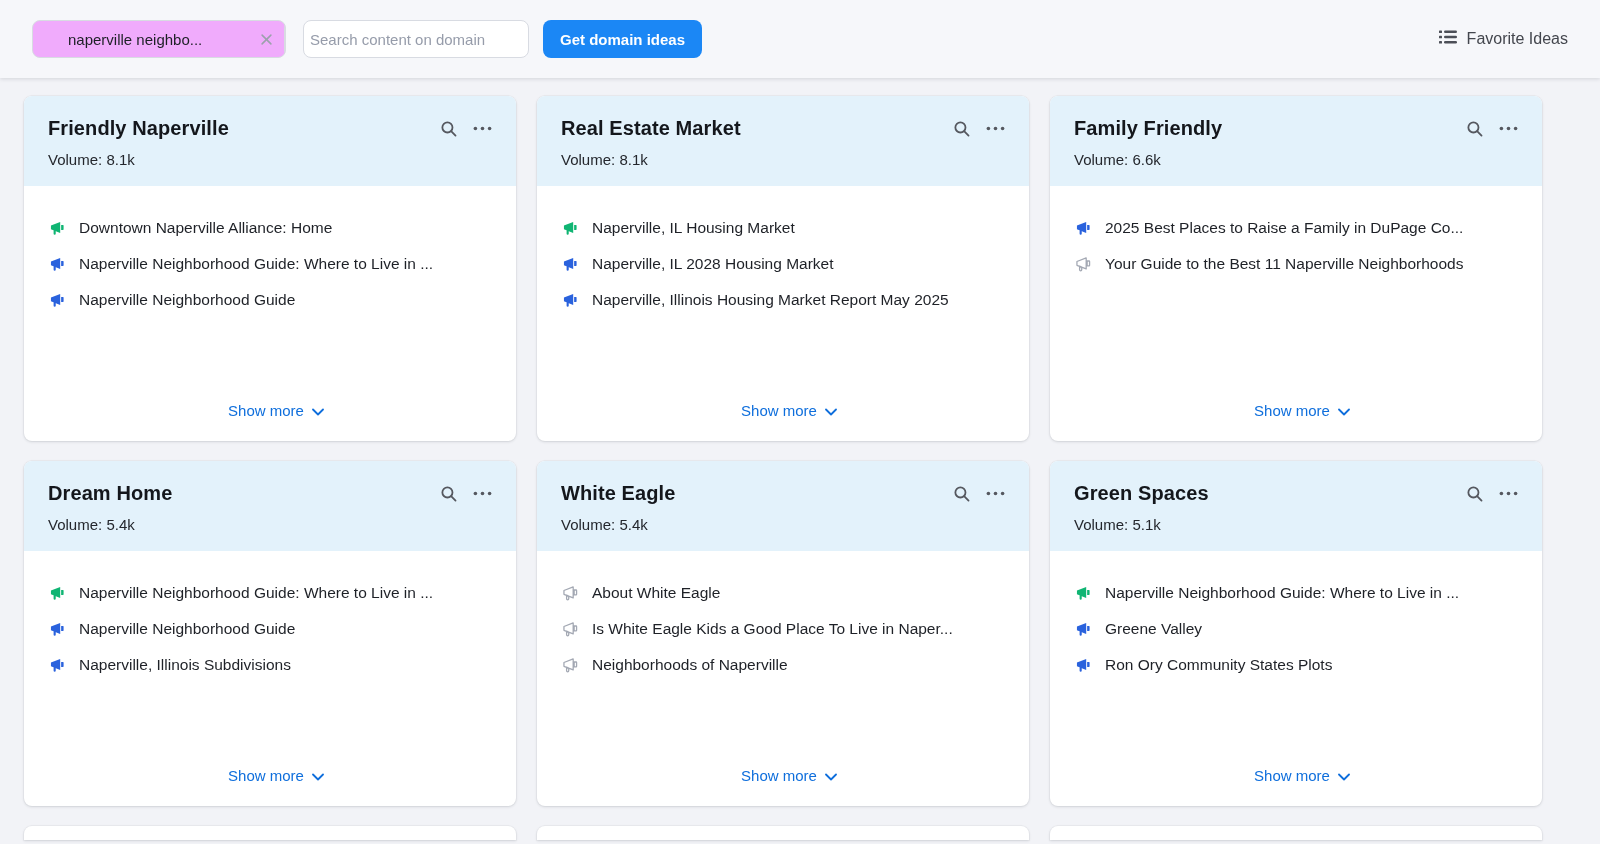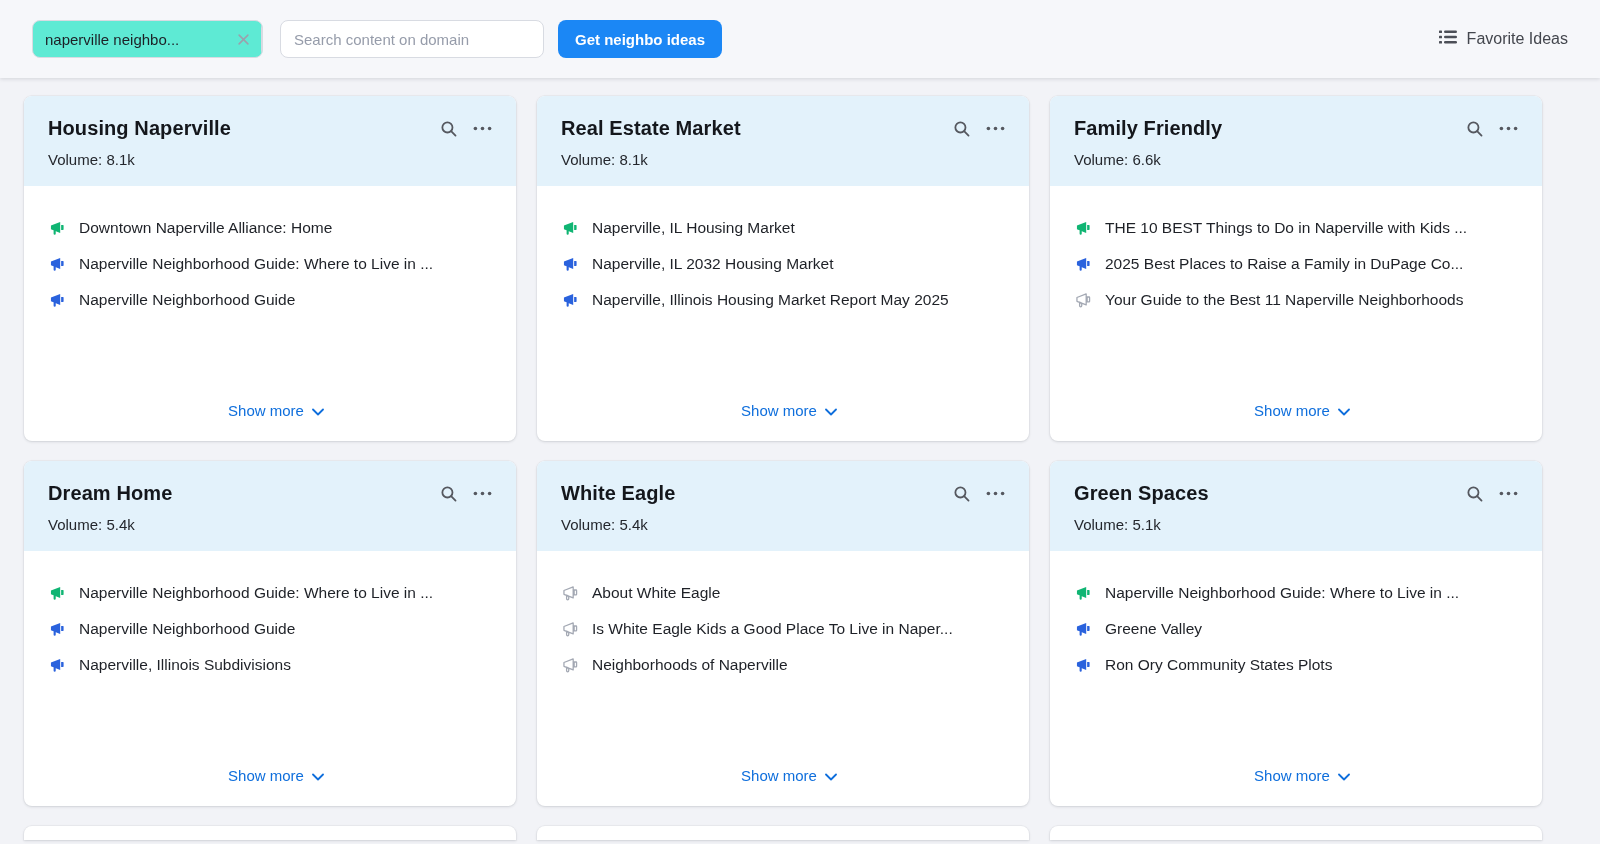--- a/index.html
+++ b/index.html
@@ -14,41 +14,41 @@
   
   .topbar {
     height:78px; background:#f6f7fa;
     display:flex; align-items:center;
     padding:0 32px;
     box-shadow:0 1px 4px rgba(24,30,42,.14);
     position:relative; z-index:2;
   }
   .search-group {
     display:flex; align-items:stretch;
-    background:#5eead4; border:1px solid #d8dbe2; border-radius:8px;
-    height:38px; overflow:hidden;
+    background:#f0abfc; border:1px solid #d8dbe2; border-radius:8px;
+    height:38px; overflow:hidden;padding-left:23px;
   }
   .query-seg {
     display:flex; align-items:center; gap:10px;
     width:228px; padding:0 12px;
   }
   .query-text {
     font-size:15px; color:#1d2026; white-space:nowrap; overflow:hidden; flex:1;
   }
   .clear-btn { display:flex; align-items:center; cursor:pointer; }
   .vdivider { width:1px; background:#d8dbe2; }
   .country-seg {
     display:flex; align-items:center; justify-content:space-between;
     width:248px; padding:0 14px; cursor:pointer;
   }
   .country-text { font-size:15px; color:#1d2026; }
   .domain-input {
-    margin-left:17px; width:264px; height:38px;
+    margin-left:17px; width:226px; height:38px;
     border:1px solid #d8dbe2; border-radius:8px; background:#fff;
-    font-size:15px; color:#1d2026; padding:0 13px;
+    font-size:15px; color:#1d2026; padding:0 6px;
     font-family:"Liberation Sans", sans-serif;
   }
   .domain-input::placeholder { color:#969caa; }
   .submit-btn {
     margin-left:14px; height:38px; padding:0 17px;
     background:#1b87f5; color:#fff; border:none; border-radius:8px;
     font-size:15px; font-weight:700; cursor:pointer;
     font-family:"Liberation Sans", sans-serif;
   }
   .favorites {
@@ -115,40 +115,40 @@
       <span class="query-text">naperville neighbo...</span>
       <span class="clear-btn">
           <svg width="11" height="11" viewBox="0 0 10 10">
             <path d="M1 1 L9 9 M9 1 L1 9" stroke="#9ba1ac" stroke-width="1.4" stroke-linecap="round" fill="none"></path>
           </svg>
         </span>
     </div>
     <div class="vdivider"></div>
   </div>
   <input class="domain-input" type="text" placeholder="Search content on domain" style="">
-  <button class="submit-btn">Get neighbo ideas</button>
+  <button class="submit-btn">Get domain ideas</button>
   <div class="favorites">
     <span><svg width="18" height="14" viewBox="0 0 18 14" fill="#4c4f57">
           <rect x="0" y="0.4" width="3" height="2.6" rx="0.6"></rect>
           <rect x="5" y="0.4" width="13" height="2.6" rx="1.3"></rect>
           <rect x="0" y="5.7" width="3" height="2.6" rx="0.6"></rect>
           <rect x="5" y="5.7" width="13" height="2.6" rx="1.3"></rect>
           <rect x="0" y="11" width="3" height="2.6" rx="0.6"></rect>
           <rect x="5" y="11" width="13" height="2.6" rx="1.3"></rect>
         </svg></span>
     <span>Favorite Ideas</span>
   </div>
 </div>
 
 <div class="grid">
 
   <div class="card">
     <div class="card-header">
       <div class="card-header-top">
-        <h3 class="card-title">Housing Naperville</h3>
+        <h3 class="card-title">Friendly Naperville</h3>
         <div class="header-icons">
           <span class="hicon">
               <svg width="18" height="18" viewBox="0 0 16 16">
                 <circle cx="6.6" cy="6.6" r="4.5" fill="none" stroke="currentColor" stroke-width="1.6"></circle>
                 <line x1="10.1" y1="10.1" x2="13.8" y2="13.8" stroke="currentColor" stroke-width="1.6" stroke-linecap="round"></line>
               </svg>
             </span>
           <span class="hicon">
               <svg width="19" height="5" viewBox="0 0 19 5" fill="currentColor">
                 <circle cx="2.4" cy="2.5" r="1.8"></circle>
@@ -228,21 +228,21 @@
             </svg>
           </span>
         <span class="item-text">Naperville, IL Housing Market</span>
       </div>
       <div class="item">
         <span class="item-icon" data-variant="blue">
             <svg width="18" height="17" viewBox="0 0 16 16">
               <path d="M11 1.8 L11 12.2 L2.3 8.8 L2.3 5.2 Z M11.9 4.7 h1.8 a0.5 0.5 0 0 1 0.5 0.5 v3.6 a0.5 0.5 0 0 1 -0.5 0.5 h-1.8 Z M4.8 9.6 l2 0.8 v2.5 a1 1 0 0 1 -2 0 Z"></path>
             </svg>
           </span>
-        <span class="item-text">Naperville, IL 2032 Housing Market</span>
+        <span class="item-text">Naperville, IL 2028 Housing Market</span>
       </div>
       <div class="item">
         <span class="item-icon" data-variant="blue">
             <svg width="18" height="17" viewBox="0 0 16 16">
               <path d="M11 1.8 L11 12.2 L2.3 8.8 L2.3 5.2 Z M11.9 4.7 h1.8 a0.5 0.5 0 0 1 0.5 0.5 v3.6 a0.5 0.5 0 0 1 -0.5 0.5 h-1.8 Z M4.8 9.6 l2 0.8 v2.5 a1 1 0 0 1 -2 0 Z"></path>
             </svg>
           </span>
         <span class="item-text">Naperville, Illinois Housing Market Report May 2025</span>
       </div>
       <div class="show-more">
@@ -272,28 +272,20 @@
                 <circle cx="16.6" cy="2.5" r="1.8"></circle>
               </svg>
             </span>
         </div>
       </div>
       <div class="card-volume">
         <span>Volume:</span> <span>6.6k</span>
       </div>
     </div>
     <div class="card-body">
-      <div class="item">
-        <span class="item-icon" data-variant="green">
-            <svg width="18" height="17" viewBox="0 0 16 16">
-              <path d="M11 1.8 L11 12.2 L2.3 8.8 L2.3 5.2 Z M11.9 4.7 h1.8 a0.5 0.5 0 0 1 0.5 0.5 v3.6 a0.5 0.5 0 0 1 -0.5 0.5 h-1.8 Z M4.8 9.6 l2 0.8 v2.5 a1 1 0 0 1 -2 0 Z"></path>
-            </svg>
-          </span>
-        <span class="item-text">THE 10 BEST Things to Do in Naperville with Kids ...</span>
-      </div>
       <div class="item">
         <span class="item-icon" data-variant="blue">
             <svg width="18" height="17" viewBox="0 0 16 16">
               <path d="M11 1.8 L11 12.2 L2.3 8.8 L2.3 5.2 Z M11.9 4.7 h1.8 a0.5 0.5 0 0 1 0.5 0.5 v3.6 a0.5 0.5 0 0 1 -0.5 0.5 h-1.8 Z M4.8 9.6 l2 0.8 v2.5 a1 1 0 0 1 -2 0 Z"></path>
             </svg>
           </span>
         <span class="item-text">2025 Best Places to Raise a Family in DuPage Co...</span>
       </div>
       <div class="item">
         <span class="item-icon" data-variant="gray">

